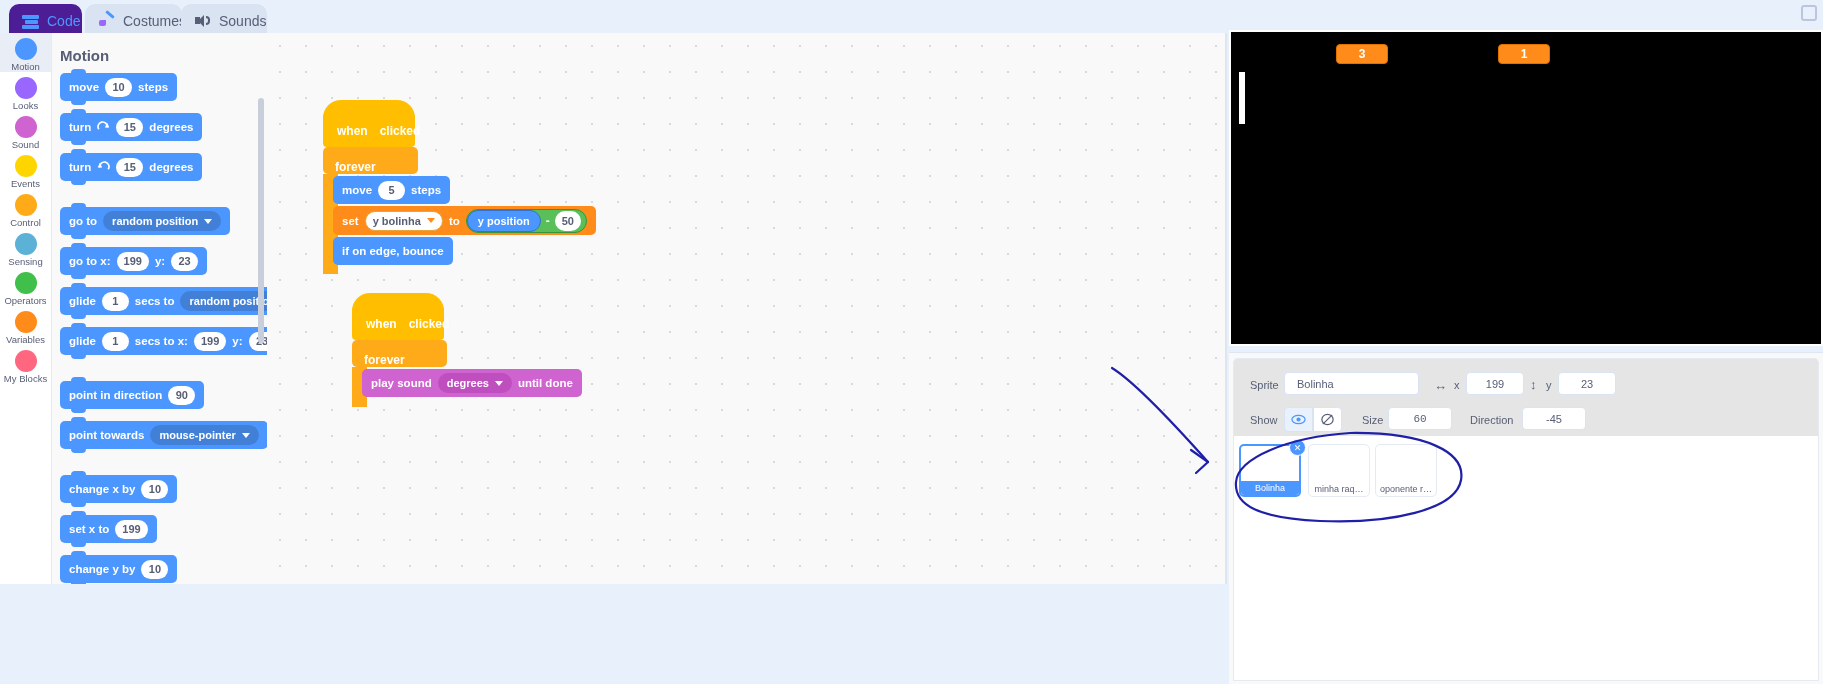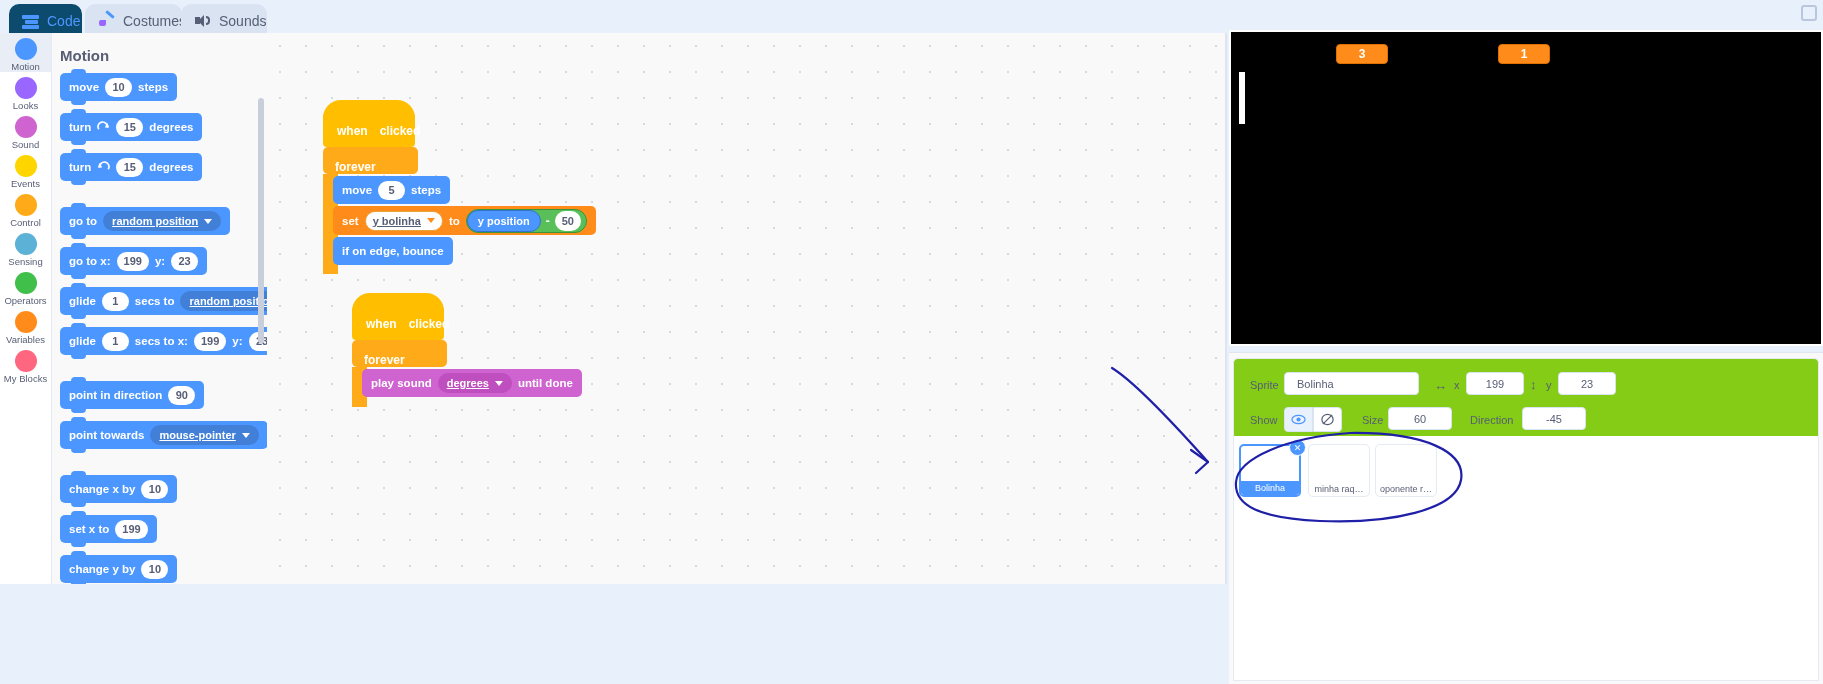--- a/index.html
+++ b/index.html
@@ -18,21 +18,21 @@
   }
   .tab {
     position:absolute; top:4px; height:33px;
     border-radius:10px 10px 0 0;
     background:#d9e3f2;
     display:flex; align-items:center; gap:7px;
     padding:0 16px 0 13px;
     color:#575e75; font-size:14px;
     cursor:pointer;
   }
-  .tab.active { background:#0c4a6e; color:#4c97ff; }
+  .tab.active { background:#4c1d95; color:#4c97ff; }
   #tab-code { left:9px; width:73px; }
   #tab-costumes { left:85px; width:97px; }
   #tab-sounds { left:181px; width:86px; }
   .tabicon { width:18px; height:16px; position:relative; flex:none; }
   
   .ic-code i { position:absolute; left:0; height:4px; border-radius:1px; background:#4c97ff; }
   .ic-code i:nth-child(1){ top:2px; width:17px; }
   .ic-code i:nth-child(2){ top:7px; width:13px; left:3px; }
   .ic-code i:nth-child(3){ top:12px; width:17px; }
   
@@ -89,21 +89,21 @@
     background:inherit; border-radius:4px 4px 0 0;
   }
   .oval {
     background:#fff; color:#575e75; font-weight:bold; font-size:11px;
     border-radius:11px; min-width:27px; height:19px;
     display:inline-flex; align-items:center; justify-content:center; padding:0 7px;
   }
   .drop {
     background:#4280d7; color:#fff; font-weight:bold; font-size:11px;
     border-radius:11px; height:20px; display:inline-flex; align-items:center;
-    gap:6px; padding:0 9px;text-decoration:underline;
+    gap:6px; padding:0 9px;
   }
   .caret { width:0;height:0;border-left:4px solid transparent;border-right:4px solid transparent;
            border-top:5px solid #fff; display:inline-block;}
   #palette-scrollbar{
     position:absolute; right:3px; top:65px; width:6px; height:245px;
     background:#c8cfdb; border-radius:3px;
   }
 
   
   #canvas {
@@ -168,21 +168,21 @@
   }
   .paddle{ position:absolute; background:#fff;}
 
   
   #sprite-panel{
     position:absolute; left:1229px; top:352px; width:594px; height:332px;
     background:#f9f9f9; border-top:1px solid #e0e6ef;
   }
   #sprite-info{
     position:absolute; left:4px; top:5px; width:586px; height:78px;
-    background:#84cc16; border-radius:5px 5px 0 0; border:1px solid #e6eaf2; border-bottom:none;padding-left:8px;
+    background:#e5e5e5; border-radius:5px 5px 0 0; border:1px solid #e6eaf2; border-bottom:none;padding-left:8px;
   }
   .lbl{ position:absolute; font-size:11px; color:#575e75; }
   .fieldbox{
     position:absolute; background:#fff; border:1px solid #d9e3f2; border-radius:14px;
     height:23px; display:flex; align-items:center; justify-content:center;
     font-size:11px; color:#575e75;
   }
   .iconbtn{
     position:absolute; width:29px; height:25px; border:1px solid #d9e3f2; background:#fff;
     display:flex; align-items:center; justify-content:center; cursor:pointer;
@@ -488,21 +488,21 @@
       </svg>
     </div>
     <div class="iconbtn" style="left:79px; top:48px; border-radius:0 4px 4px 0;">
       <svg width="15" height="15" viewBox="0 0 16 16">
         <ellipse cx="8" cy="8" rx="6" ry="5.5" fill="none" stroke="#575e75" stroke-width="1.3"></ellipse>
         <line x1="3" y1="13" x2="13" y2="3" stroke="#575e75" stroke-width="1.3"></line>
       </svg>
     </div>
 
     <span class="lbl" style="left:128px; top:55px;">Size</span>
-    <div class="fieldbox" style="left:154px; top:48px; width:64px; border-radius:4px;">60</div>
+    <div class="fieldbox" style="left:154px; top:48px; width:64px; border-radius:4px;font-family:Liberation Mono, monospace;">60</div>
 
     <span class="lbl" style="left:236px; top:55px;">Direction</span>
     <div class="fieldbox" style="left:288px; top:48px; width:64px; border-radius:4px;">-45</div>
   </div>
 
   <div id="sprite-list">
     <div class="sprite-card sel" style="left:5px;">
       <div class="del-badge">✕</div>
       <div class="nm">Bolinha</div>
     </div>

